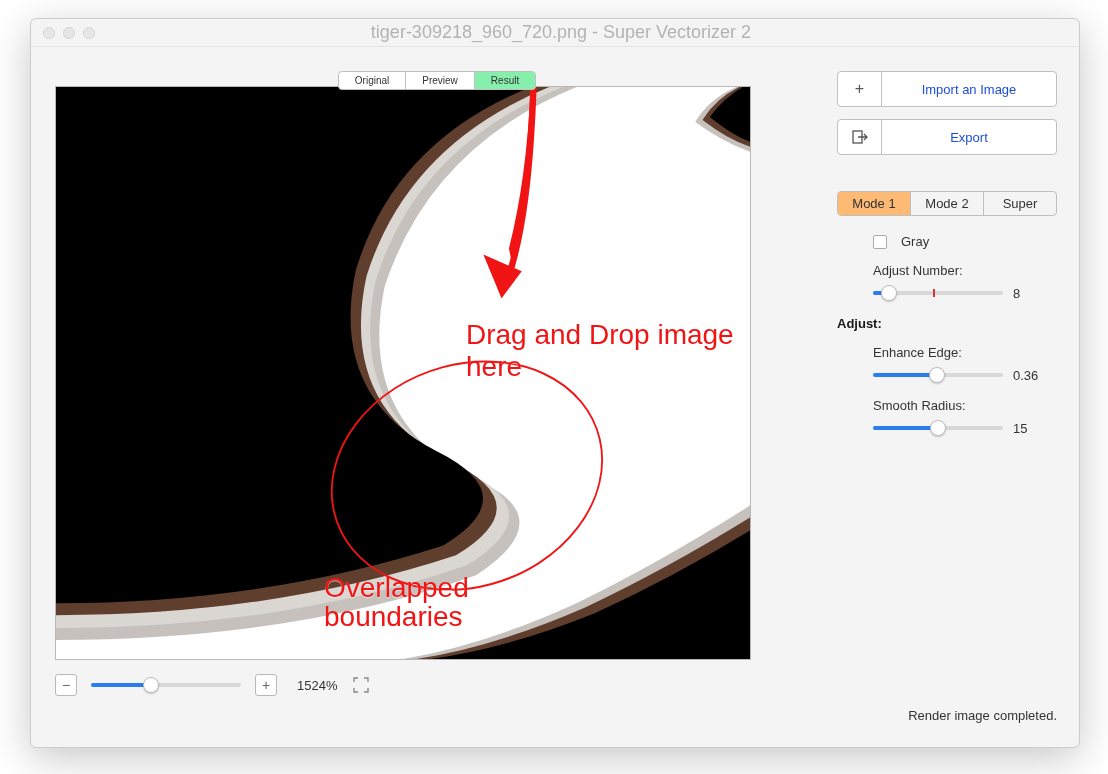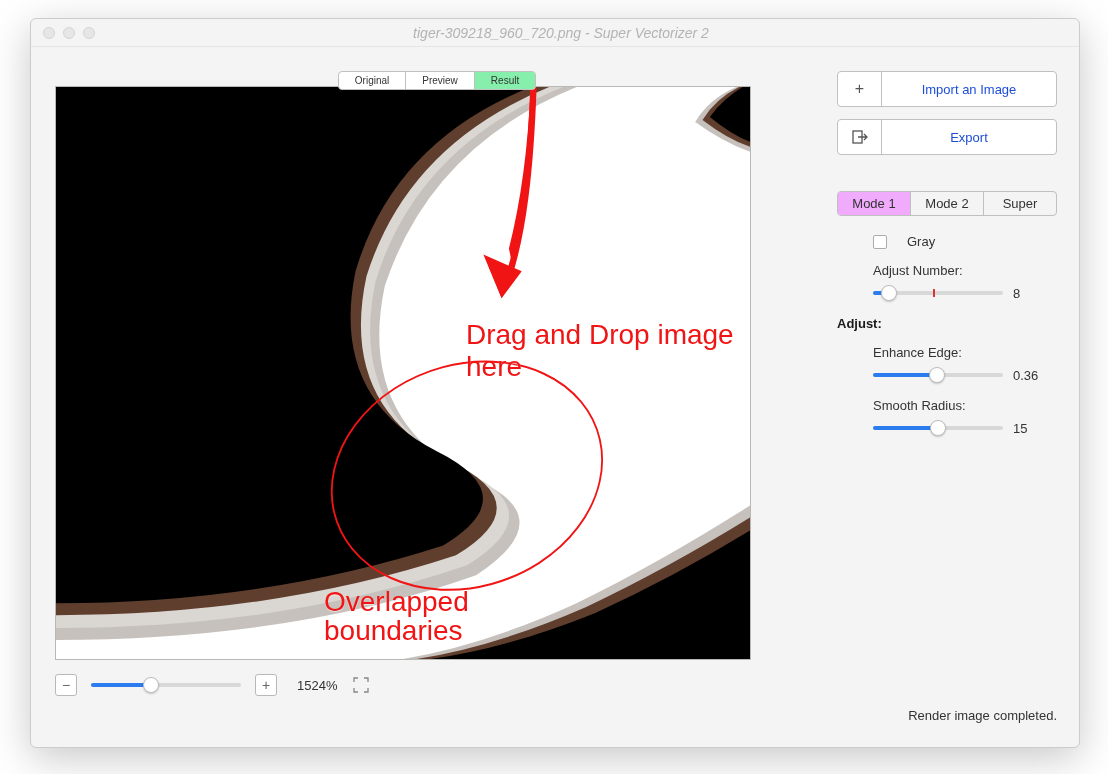--- a/index.html
+++ b/index.html
@@ -34,21 +34,21 @@
   display: flex;
   gap: 8px;
   padding-left: 12px;
 }
 .traffic-lights span {
   width: 12px; height: 12px; border-radius: 50%;
   background: #e6e6e6; border: 0.5px solid #d4d4d4;
 }
 .title {
   position: absolute; left: 12px; right: 0; text-align: center;
-  font-size: 14px; color: #b3b3b3; font-style: italic;
+  font-size: 18px; color: #b3b3b3;
 }
 .body-row {
   display: flex;
   height: calc(100% - 28px);
 }
 .left-pane {
   flex: 1;
   display: flex;
   flex-direction: column;
   padding: 24px 0 0 24px;
@@ -92,21 +92,21 @@
   font-family: "Helvetica Neue", Arial, sans-serif;
   color: #f01414;
   font-weight: 400;
 }
 .ann-drop {
   left: 410px; top: 232px;
   font-size: 28px;
   text-shadow: 0 1px 1px rgba(255,255,255,0.6);
 }
 .ann-overlap {
-  left: 268px; top: 500px;
+  left: 268px; top: 486px;
   font-size: 28px;
   line-height: 1.05;
   text-align: left;
   text-shadow: 0 1px 1px rgba(255,255,255,0.6);
 }
 .bottom-bar {
   display: flex;
   align-items: center;
   gap: 14px;
   padding: 14px 0 8px 0;
@@ -172,25 +172,25 @@
   border: 1px solid #c0c0c0;
   border-radius: 4px;
   overflow: hidden;
   margin-top: 24px;
 }
 .mode-seg .seg-btn {
   flex: 1; text-align: center; padding: 4px 0; font-size: 13px;
   border-right: 1px solid #c0c0c0; cursor: pointer;
 }
 .mode-seg .seg-btn:last-child { border-right: none; }
-.mode-seg .seg-btn.active { background: #f0abfc; }
+.mode-seg .seg-btn.active { background: #fdba74; }
 .gray-row {
   margin-top: 18px;
   padding-left: 36px;
-  display: flex; align-items: center; gap: 20px;
+  display: flex; align-items: center; gap: 14px;
 }
 .checkbox {
   width: 14px; height: 14px; border: 1px solid #aaa; border-radius: 2px; background: #fff;
 }
 .label-text { font-size: 13px; color: #333; }
 .param-block {
   margin-top: 14px;
   padding-left: 36px;
 }
 .param-label { font-size: 13px; color: #333; margin-bottom: 6px; }

